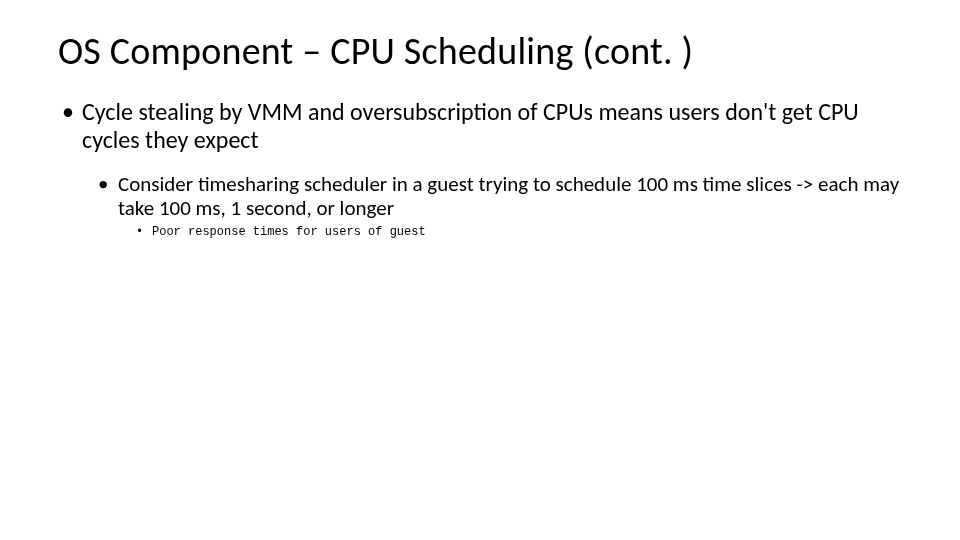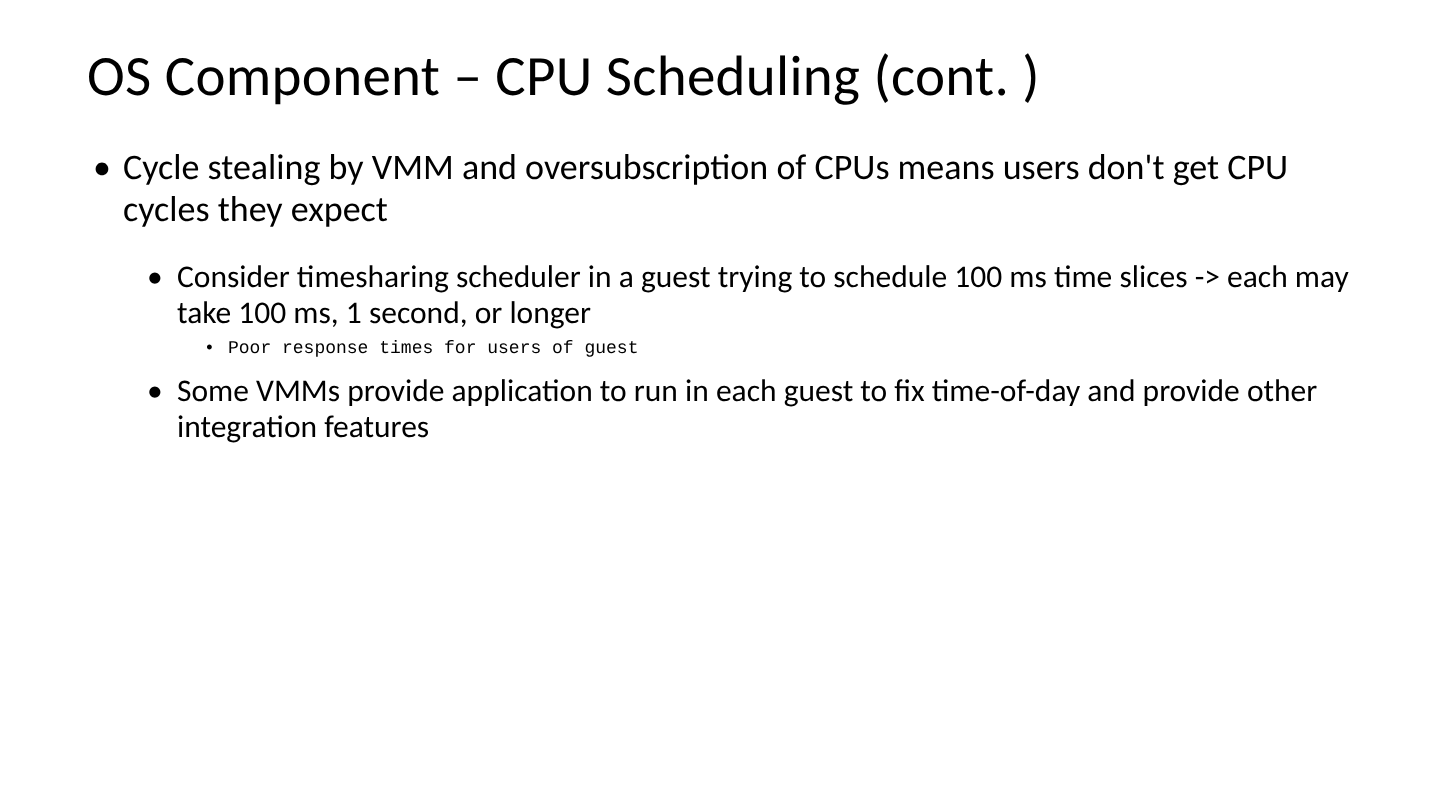--- a/index.html
+++ b/index.html
@@ -85,18 +85,15 @@
     <span>Cycle stealing by VMM and oversubscription of CPUs means users don't get CPU cycles they expect</span>
     <ul class="l2">
       <li>
         <span>Consider timesharing scheduler in a guest trying to schedule 100 ms time slices -&gt; each may take 100 ms, 1 second, or longer</span>
         <ul class="l3">
           <li>
             <span>Poor response times for users of guest</span>
           </li>
         </ul>
       </li>
-      <li>
-        <span>Some VMMs provide application to run in each guest to fix time-of-day and provide other integration features</span>
-      </li>
     </ul>
   </li>
 </ul>
 
 </body></html>

